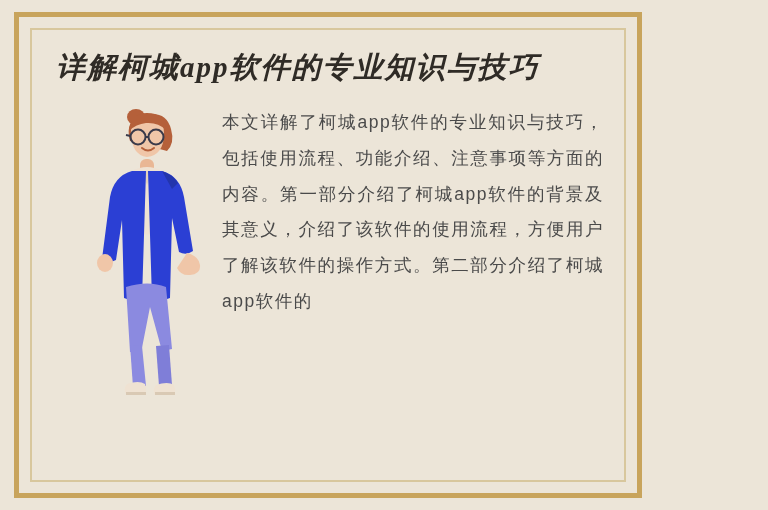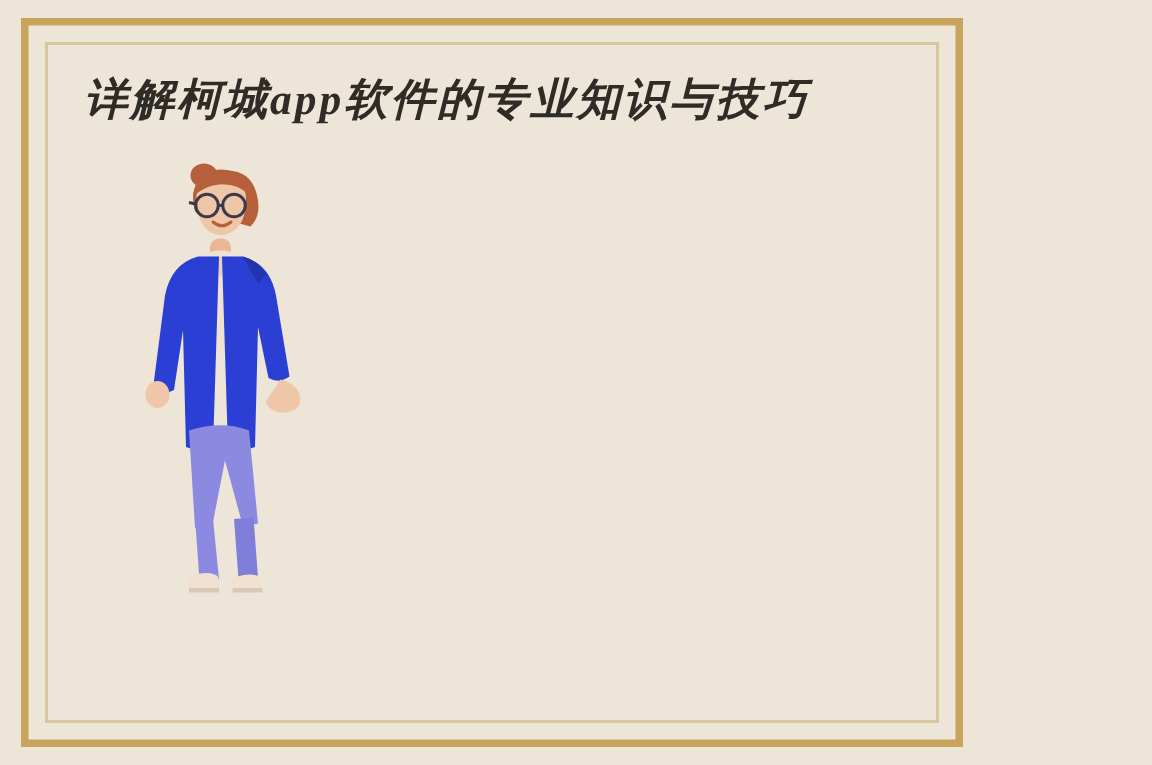--- a/index.html
+++ b/index.html
@@ -154,17 +154,18 @@
           <path d="M56 244 l12 1 l4 40 l-13 1 z" fill="#8b8ae0"></path>
           <path d="M82 245 l13 -1 l3 40 l-13 1 z" fill="#7f7ed8"></path>
 
           <path d="M53 283 q12 -4 18 0 q3 8 -2 10 l-17 0 q-3 -5 1 -10 z" fill="#efe2d2"></path>
           <path d="M82 284 q12 -4 18 0 q3 8 -2 10 l-17 0 q-3 -5 1 -10 z" fill="#efe2d2"></path>
           <path d="M52 291 l20 0 l0 3 l-20 0 z" fill="#d9c9b4"></path>
           <path d="M81 291 l20 0 l0 3 l-20 0 z" fill="#d9c9b4"></path>
         </svg>
       </div>
 
+      <div class="article-text">本文详解了柯城app软件的专业知识与技巧，包括使用流程、功能介绍、注意事项等方面的内容。第一部分介绍了柯城app软件的背景及其意义，介绍了该软件的使用流程，方便用户了解该软件的操作方式。第二部分介绍了柯城app软件的</div>
 
       <div class="fade"></div>
     </div>
   </div>
 </div>
 
 </body></html>

